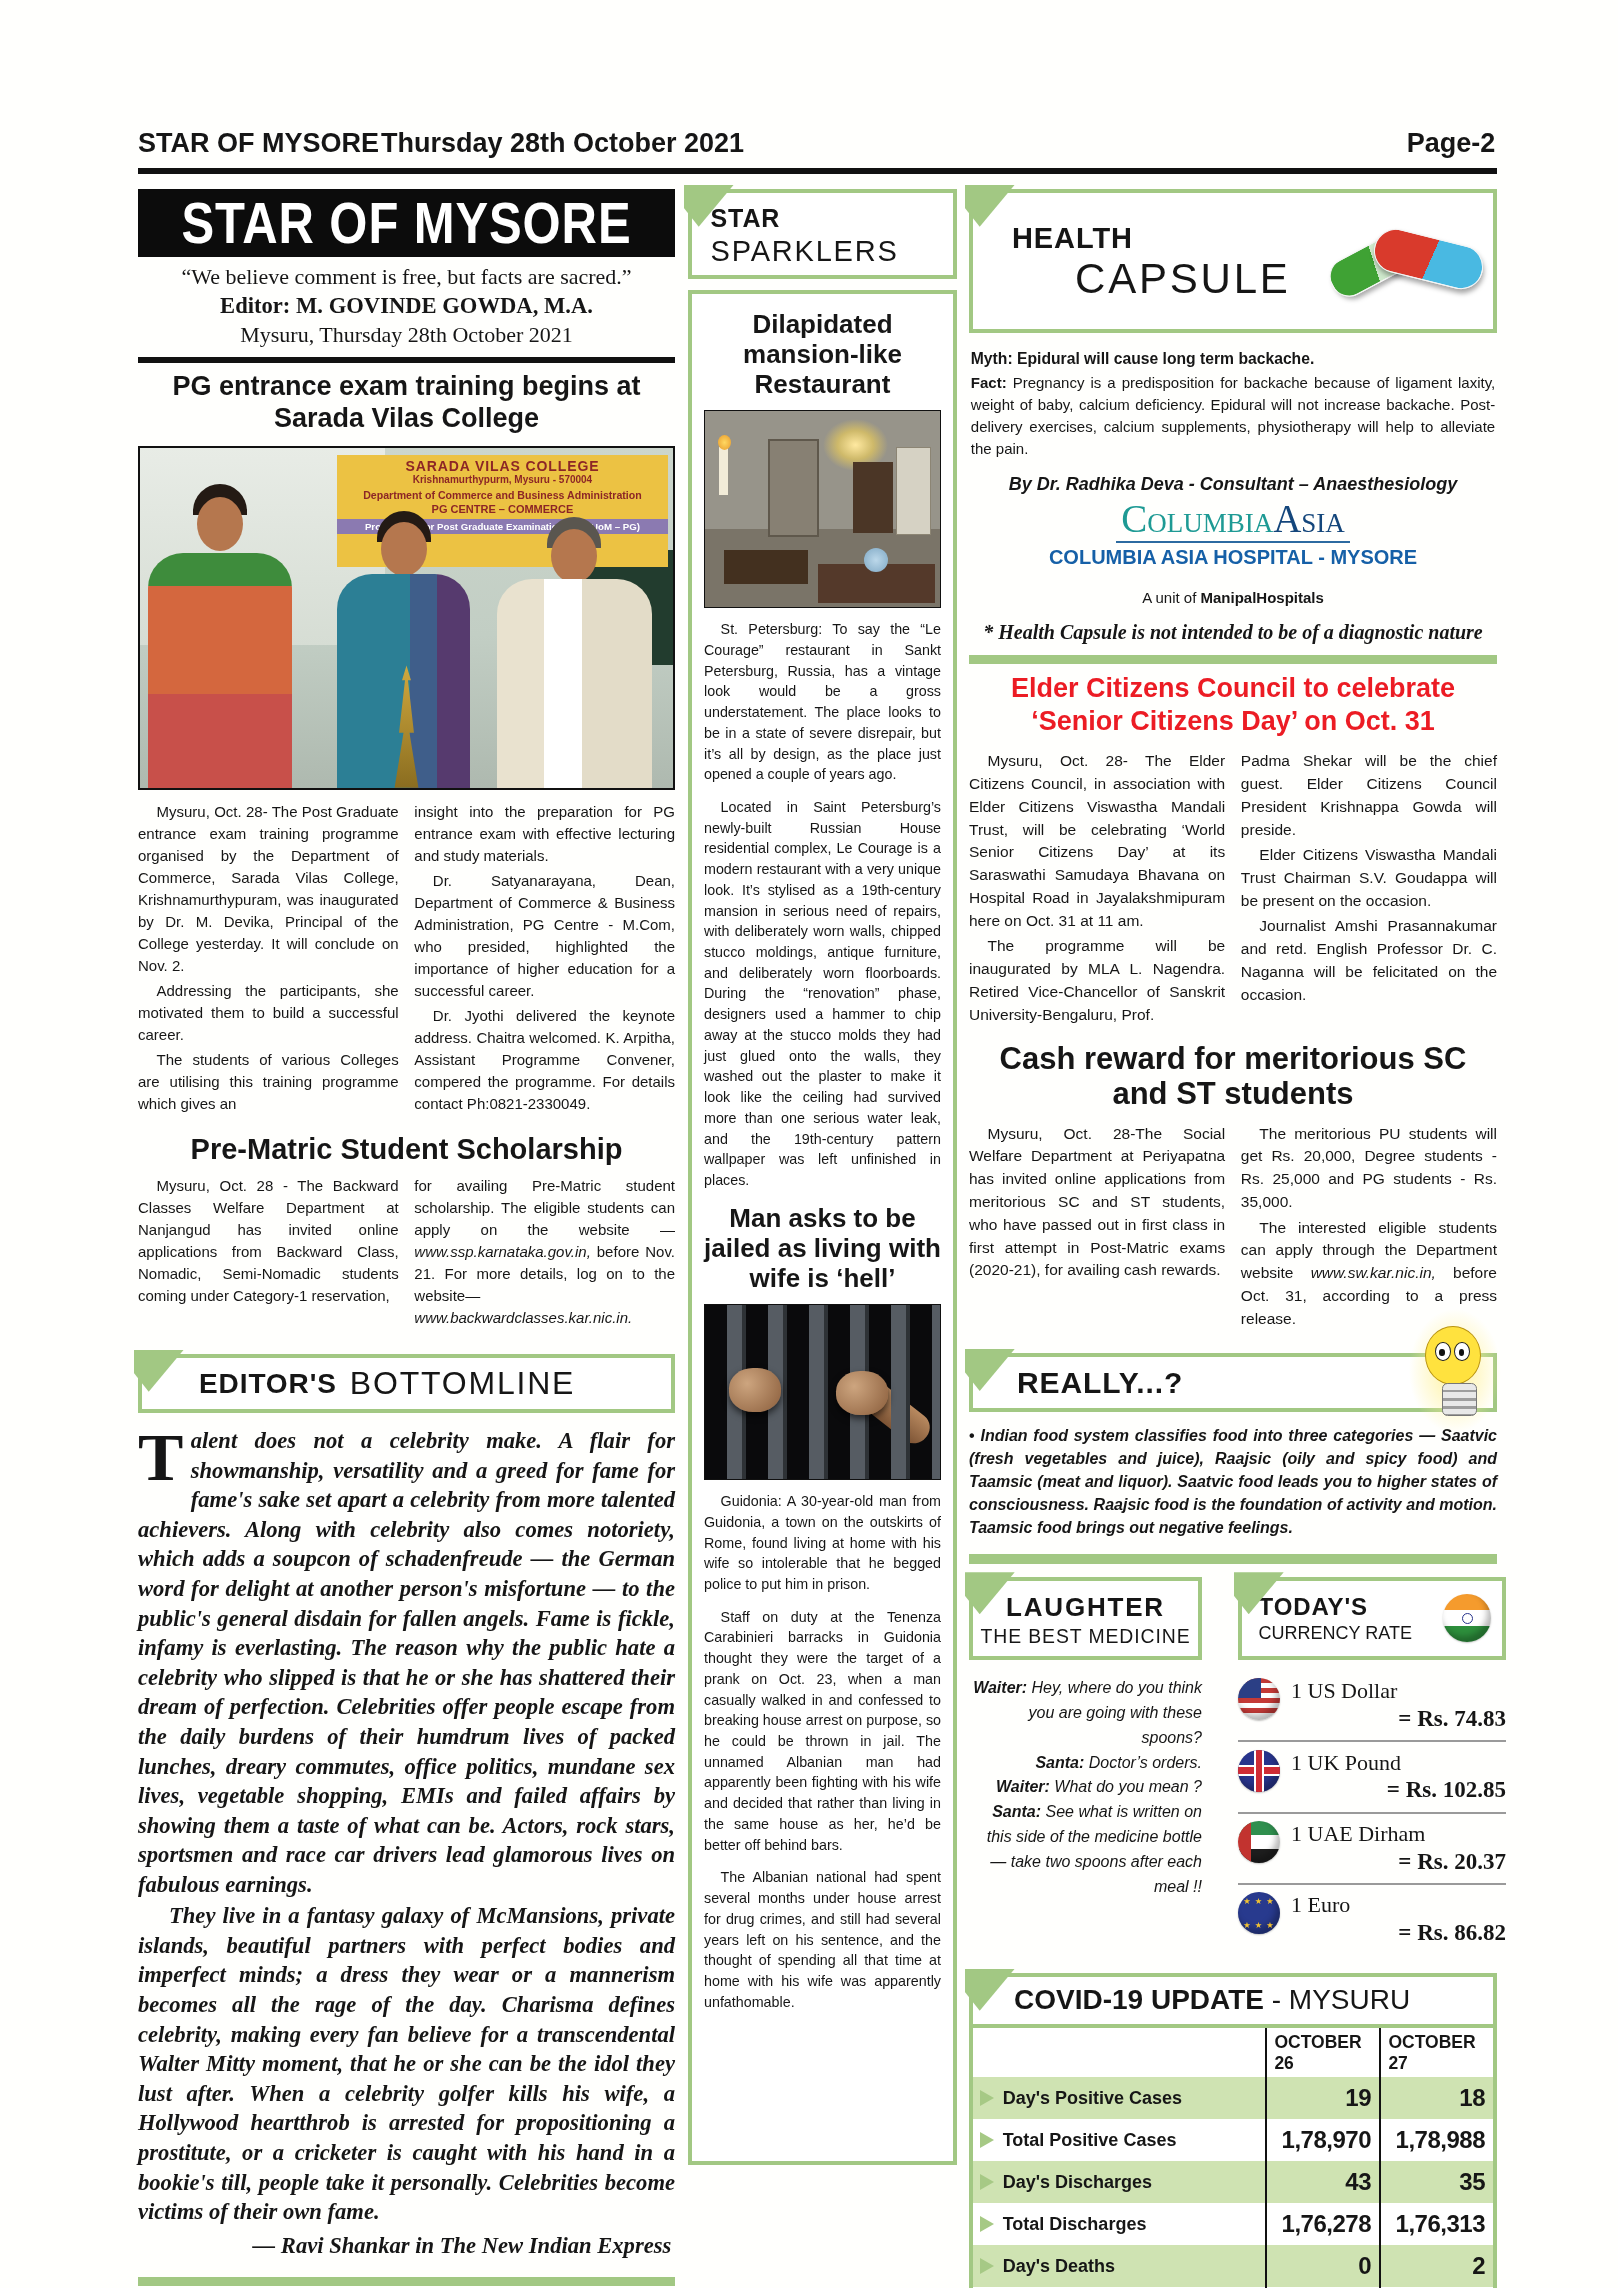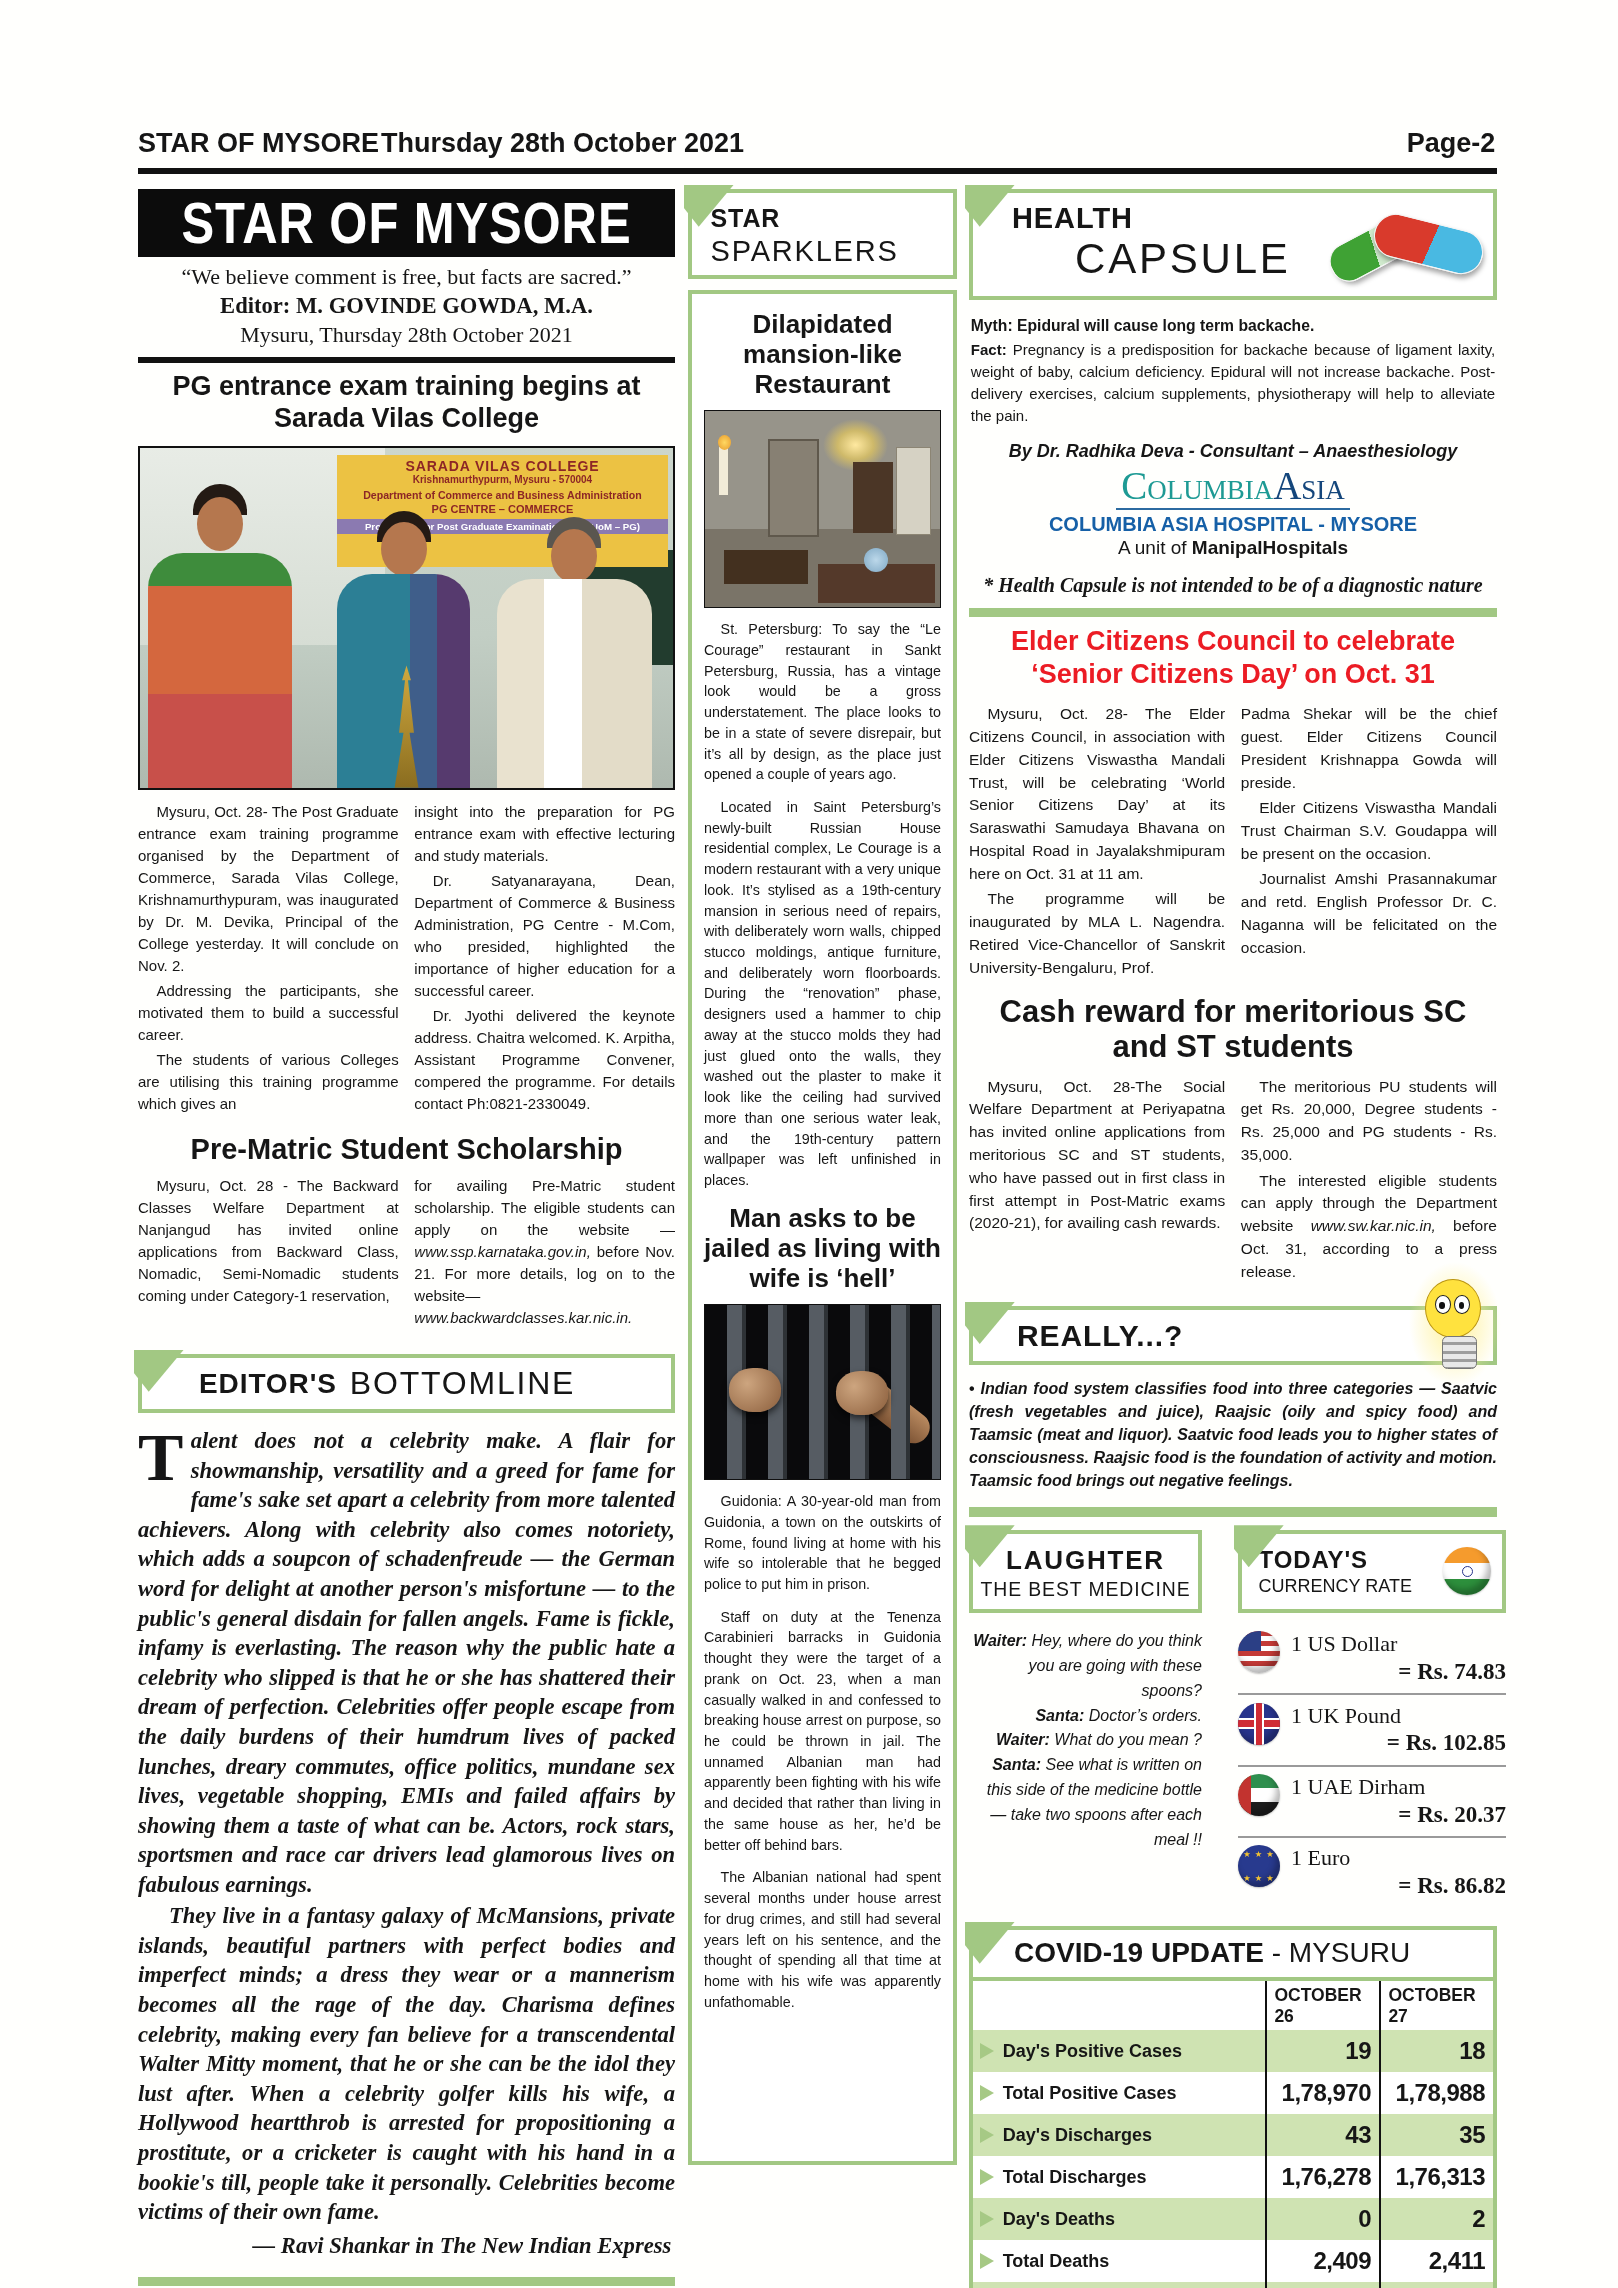--- a/index.html
+++ b/index.html
@@ -103,41 +103,41 @@
       background:repeating-linear-gradient(90deg,transparent 0 22px,#565c63 22px 37px,#2e3236 37px 41px);}
   .fist{position:absolute;width:52px;height:44px;border-radius:46%;
       background:radial-gradient(circle at 35% 35%,#cda57f,#8a5d3b);box-shadow:0 3.7px 7.4px rgba(0,0,0,.6);}
   .fist.f1{left:10%;top:36%;}
   .fist.f2{right:22%;top:38%;}
   .arm{position:absolute;right:2%;top:52%;width:83px;height:31px;background:linear-gradient(180deg,#b98a60,#7c5334);
       transform:rotate(38deg);border-radius:14.8px;}
 
   
   .col-right{position:absolute;left:969px;top:189px;width:528px;}
-  .health-box{height:111px;display:flex;justify-content:space-between;padding:9.2px 9.2px 5.5px 39px;}
+  .health-box{height:144px;display:flex;justify-content:space-between;padding:9.2px 9.2px 5.5px 39px;align-items:center;}
   .hc-bold{font-size:29px;font-weight:800;letter-spacing:0.9px;}
   .hc-light{font-size:42px;font-weight:400;letter-spacing:2.8px;display:block;margin:0 0 0 63px;}
   .capsules{position:relative;width:148px;height:92px;flex:none;}
   .pill{position:absolute;border:1.8px solid #f4f4f4;box-shadow:1.8px 3.7px 5.5px rgba(0,0,0,.35);}
   .pill-rb{width:109px;height:42px;border-radius:22px;right:0;top:20px;
       background:linear-gradient(100deg,#d93a2c 0 52%,#49b9e2 52%);transform:rotate(14deg);}
   .pill-g{width:89px;height:37px;border-radius:18.5px;right:66px;top:28px;
       background:linear-gradient(100deg,#3fa234 0 52%,#cfe9cc 52%);transform:rotate(-28deg);}
   .mythfact{margin:14.8px 1.8px 0;font-size:15px;line-height:1.45;text-align:justify;}
   .myth-line{font-weight:700;margin:0;font-size:15.7px;}
   .fact-line{margin:1.8px 0 0;}
   .fact-line b{font-weight:700;}
   .byline{font-size:18px;font-weight:700;font-style:italic;text-align:center;margin:14.8px 0 3.7px;}
   .columbia{text-align:center;}
   .logo{display:inline-block;font-family:"Liberation Serif",serif;font-variant:small-caps;font-size:39px;
         border-bottom:2.8px solid #2c6aa0;line-height:1.05;padding:0 5.5px 0.9px;}
   .logo .c1{color:#1e9a94;}
   .logo .c2{color:#14467b;}
   .hospital{color:#1660a7;font-weight:700;font-size:20px;margin-top:3.7px;}
-  .unit{font-size:19px;margin-top:1px;}
+  .unit{font-size:15px;margin-top:20px;}
   .disclaimer{font-family:"Liberation Serif",serif;font-style:italic;font-weight:700;font-size:20px;
       text-align:center;margin:14.8px 0 11px;}
   .elder-headline{color:var(--red);font-size:27px;font-weight:700;text-align:center;line-height:1.25;margin:7.4px 0 11px;}
   .cash-headline{font-size:31px;font-weight:700;text-align:center;line-height:1.12;margin:13px 0 11px;}
   .rc .p{font-size:15.5px;}
 
   .really-wrap{position:relative;margin-top:20px;}
   .really-box{height:59px;display:flex;align-items:center;padding-left:44px;}
   .really-label{font-size:30px;font-weight:800;letter-spacing:0.9px;}
   .bulb{position:absolute;right:-3.7px;top:-44px;width:92px;height:124px;}

